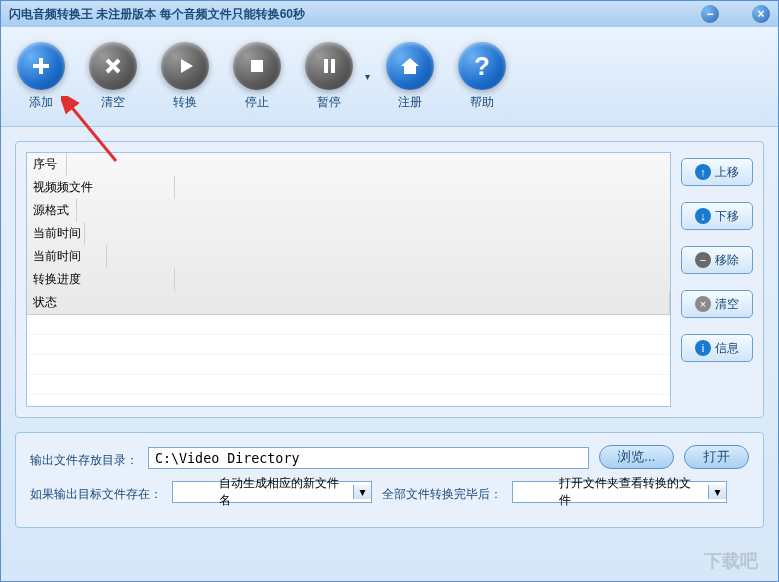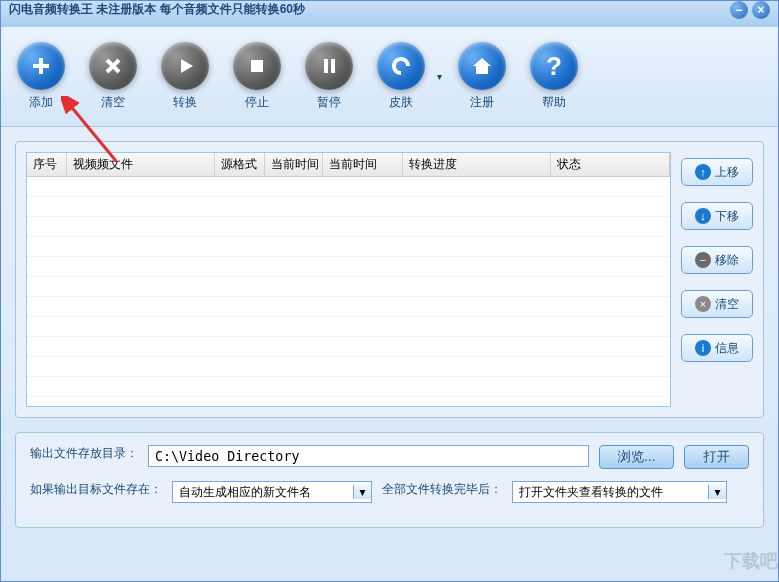--- a/index.html
+++ b/index.html
@@ -1,46 +1,46 @@
 <!DOCTYPE html>
 <html><head>
 <meta charset="utf-8">
 <style>
 * { box-sizing: border-box; margin: 0; padding: 0; }
 body { font-family: "Microsoft YaHei", SimSun, sans-serif; font-size: 12px; background: #fff; }
 .window { width: 779px; height: 582px; border: 1px solid #5a8fd6; background: linear-gradient(#e8f1fb, #d6e7f8); position: relative; }
-.titlebar { height: 26px; background: linear-gradient(#c9e0f7, #a8cdef); display: flex; padding: 0 8px; color: #1a4a7a; font-weight: bold; }
+.titlebar { height: 26px; background: linear-gradient(#c9e0f7, #a8cdef); display: flex; align-items: center; padding: 0 8px; color: #1a4a7a; font-weight: bold; gap: 29px; }
 .titlebar .title { flex: 1; }
 .titlebar .winbtn { width: 18px; height: 18px; border-radius: 50%; background: radial-gradient(circle at 30% 30%, #7db8f0, #2a6bb8); margin-left: 4px; display: flex; align-items: center; justify-content: center; color: #fff; font-weight: bold; cursor: pointer; }
 .toolbar { height: 100px; background: linear-gradient(#eaf3fd, #d4e6f9); display: flex; align-items: center; padding: 8px 16px; gap: 24px; border-bottom: 1px solid #a8c8e8; }
 .tool { display: flex; flex-direction: column; align-items: center; gap: 4px; cursor: pointer; }
 .tool .circ { width: 48px; height: 48px; border-radius: 50%; background: radial-gradient(circle at 30% 30%, #6ab0f5 0%, #1a6bc8 60%, #0d4a98 100%); display: flex; align-items: center; justify-content: center; color: #fff; box-shadow: inset 0 2px 4px rgba(255,255,255,.5), 0 2px 6px rgba(0,0,0,.3); }
 .tool.dark .circ { background: radial-gradient(circle at 30% 30%, #9a9a9a 0%, #5a5a5a 60%, #3a3a3a 100%); }
 .tool .lbl { color: #1a4a7a; font-size: 12px; }
 .dropdown-arrow { align-self: center; color: #1a4a7a; font-size: 10px; margin-left: -12px; margin-right: -8px; }
 .content { padding: 14px; }
 .panel { background: #e8f1fb; border: 1px solid #9ec5e8; border-radius: 4px; padding: 10px; }
 .list-area { display: flex; gap: 10px; }
 .table-wrap { flex: 1; border: 1px solid #9ec5e8; background: #fff; height: 255px; overflow: hidden; }
-.thead { display: flex; background: linear-gradient(#f8f8f8, #e8e8e8); border-bottom: 1px solid #ccc; font-size: 12px; }
+.thead { display: flex; background: linear-gradient(#f8f8f8, #e8e8e8); border-bottom: 1px solid #ccc; font-size: 12px; flex-direction: column; }
 .thead .col { padding: 3px 6px; border-right: 1px solid #d0d0d0; white-space: nowrap; }
 .tbody { height: 232px; background: repeating-linear-gradient(#fff 0 19px, #f4f4f4 19px 20px); }
 .sidebtns { display: flex; flex-direction: column; gap: 16px; padding-top: 6px; }
 .sbtn { width: 72px; height: 28px; border: 1px solid #6a9fd6; border-radius: 5px; background: linear-gradient(#f4faff, #d0e5f8); display: flex; align-items: center; justify-content: center; gap: 4px; cursor: pointer; color: #1a4a7a; }
 .sbtn .ic { width: 16px; height: 16px; border-radius: 50%; display: flex; align-items: center; justify-content: center; color: #fff; font-size: 11px; }
 .bottom-panel { margin-top: 14px; padding: 12px 14px; }
-.row { display: flex; align-items: flex-start; gap: 10px; margin-bottom: 12px; }
+.row { display: flex; align-items: flex-end; gap: 10px; margin-bottom: 12px; }
 .row label { color: #1a4a7a; }
 .txtinput { flex: 1; height: 22px; border: 1px solid #7aa8d8; background: #fff; padding: 2px 6px; font-family: monospace; }
-.btn { height: 24px; padding: 0 18px; border: 1px solid #5a8fd6; border-radius: 4px; background: linear-gradient(#d8ebfc, #a8d0f0); cursor: pointer; color: #1a4a7a; }
-.combo { height: 22px; border: 1px solid #7aa8d8; background: #fff; display: flex; align-items: center; }
+.btn { height: 24px; padding: 0 18px; border: 1px solid #5a8fd6; border-radius: 12px; background: linear-gradient(#d8ebfc, #a8d0f0); cursor: pointer; color: #1a4a7a; }
+.combo { height: 22px; border: 1px solid #7aa8d8; background: #fff; display: flex; align-items: center; padding-left: 40px; }
 .combo .val { flex: 1; padding: 0 6px; }
 .combo .arr { width: 18px; text-align: center; border-left: 1px solid #7aa8d8; background: linear-gradient(#f0f6fc, #d0e2f4); }
 .arrow-annotation { position: absolute; top: 95px; left: 60px; pointer-events: none; }
-.watermark { position: absolute; bottom: 8px; right: 0; color: rgba(120,120,120,.3); font-size: 18px; font-weight: bold; pointer-events: none; }
+.watermark { position: absolute; bottom: 8px; right: 20px; color: rgba(120,120,120,.3); font-size: 18px; font-weight: bold; pointer-events: none; }
 </style>
 </head>
 <body>
 
 <div class="window">
   <div class="titlebar">
     <span class="title">闪电音频转换王  未注册版本 每个音频文件只能转换60秒</span>
     <div class="winbtn">−</div>
     <div class="winbtn">×</div>
   </div>
@@ -79,28 +79,20 @@
       <span class="lbl">停止</span>
     </div>
     <div class="tool dark">
       <div class="circ">
           <svg width="24" height="24">
             <rect x="7" y="5" width="4" height="14" fill="#fff"></rect>
             <rect x="14" y="5" width="4" height="14" fill="#fff"></rect>
           </svg>
         </div>
       <span class="lbl">暂停</span>
-    </div>
-    <div class="tool">
-      <div class="circ">
-          <svg width="26" height="26">
-            <path d="M13 4c5 0 9 4 9 9h-4c0-3-2-5-5-5s-5 2-5 5H4c0-5 4-9 9-9zM4 13c0 5 4 9 9 9v-4c-3 0-5-2-5-5H4z" fill="#fff"></path>
-          </svg>
-        </div>
-      <span class="lbl">皮肤</span>
     </div>
     <span class="dropdown-arrow">▾</span>
     <div class="tool">
       <div class="circ">
           <svg width="24" height="24">
             <path d="M12 4l9 8h-3v8H6v-8H3z" fill="#fff"></path>
           </svg>
         </div>
       <span class="lbl">注册</span>
     </div>

